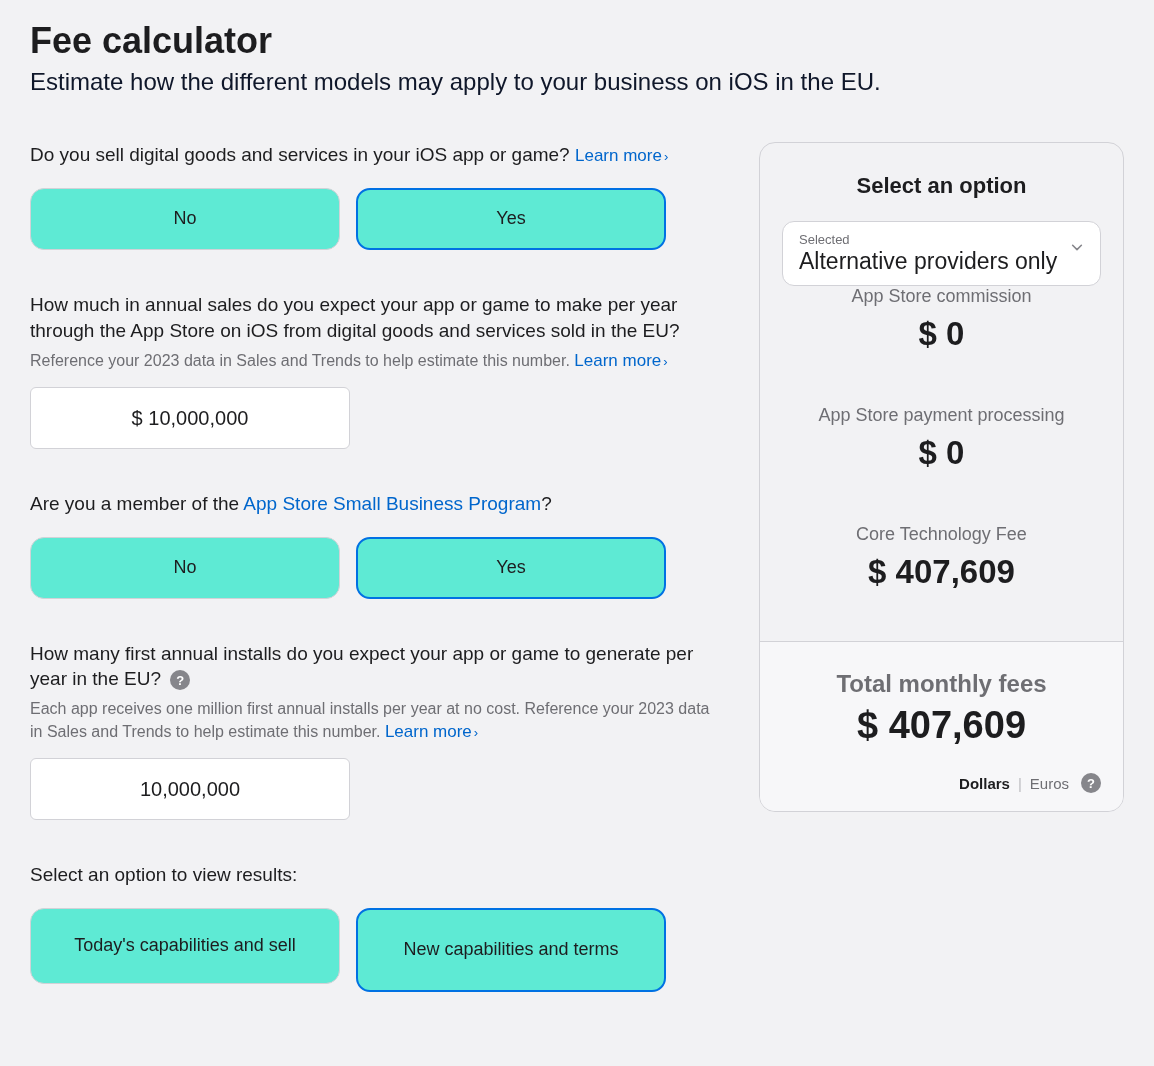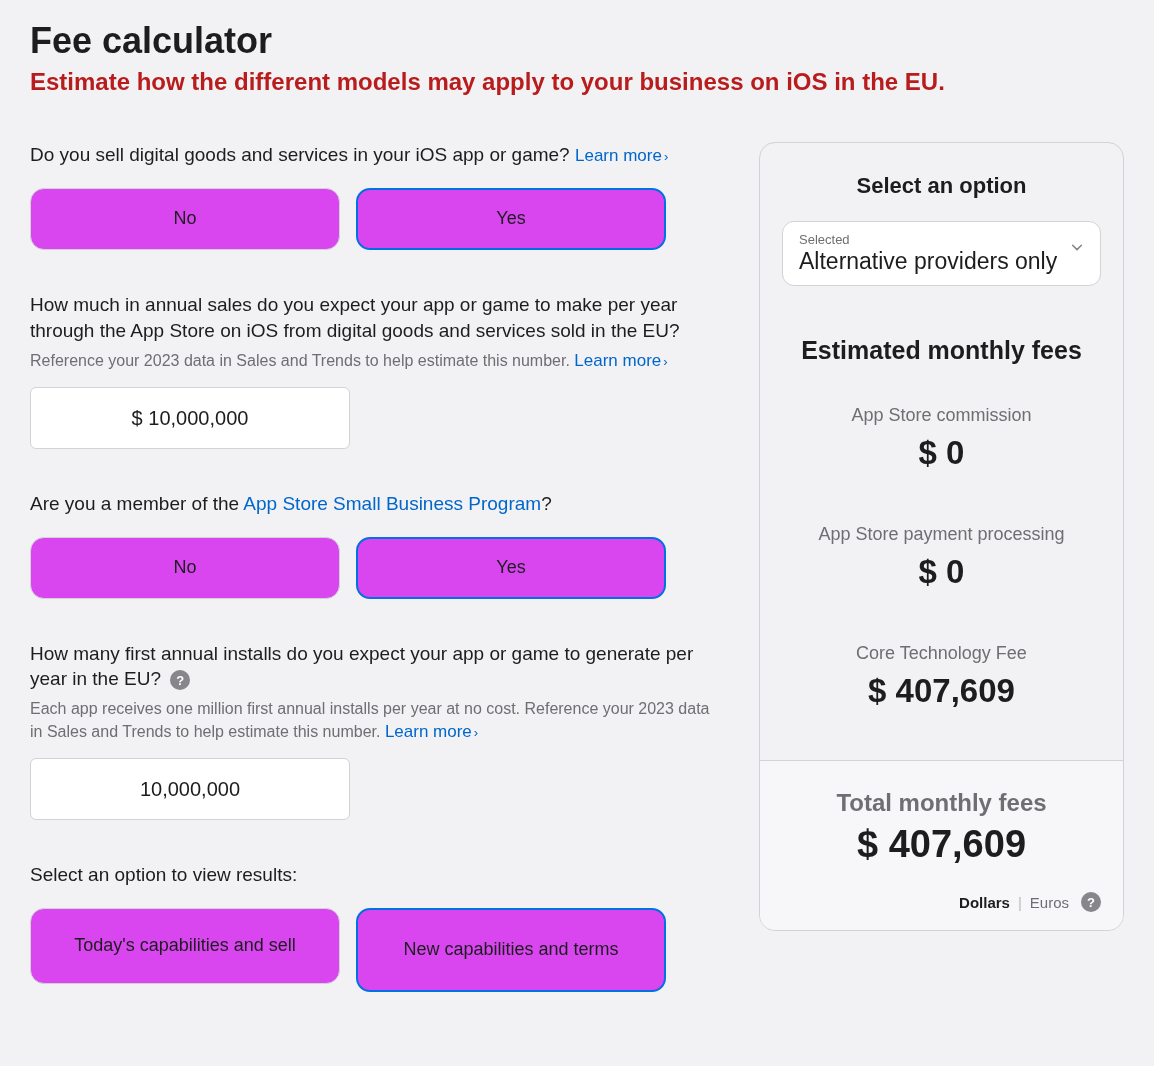--- a/index.html
+++ b/index.html
@@ -10,22 +10,22 @@
     padding: 20px 30px;
     width: 1154px;
   }
   h1.title {
     font-size: 36px;
     font-weight: 700;
     margin-bottom: 6px;
   }
   .subtitle {
     font-size: 24px;
-    color: #b91c1c;
-    font-weight: 700;
+    color: #0f172a;
+    font-weight: 400;
     margin-bottom: 46px;
   }
   .layout {
     display: flex;
     gap: 40px;
     align-items: flex-start;
   }
   .left-col { flex: 1; max-width: 700px; }
   .section { margin-bottom: 42px; }
   .question {
@@ -60,21 +60,21 @@
     color: #0066cc;
   }
   .button-row {
     display: flex;
     gap: 16px;
   }
   .choice-btn {
     flex: 0 0 310px;
     height: 62px;
     border-radius: 14px;
-    background: #d946ef;
+    background: #5eead4;
     border: 1px solid #d2d2d7;
     font-size: 18px;
     font-weight: 500;
     color: #1d1d1f;
     cursor: pointer;
     display: flex;
     align-items: center;
     justify-content: center;
     text-align: center;
     line-height: 1.2;
@@ -280,21 +280,20 @@
       <div class="select-box">
         <div class="select-label">Selected</div>
         <div class="select-value">Alternative providers only</div>
         <div class="select-chevron">
           <svg width="14" height="14" viewBox="0 0 16 16">
               <path d="M3 6l5 5 5-5" stroke="#86868b" stroke-width="1.8" fill="none" stroke-linecap="round" stroke-linejoin="round"></path>
             </svg>
         </div>
       </div>
 
-      <div class="est-title">Estimated monthly fees</div>
 
       <div class="fee-block">
         <div class="fee-label">App Store commission</div>
         <div class="fee-value">$ 0</div>
       </div>
       <div class="fee-block">
         <div class="fee-label">App Store payment processing</div>
         <div class="fee-value">$ 0</div>
       </div>
       <div class="fee-block" style="margin-bottom:10px">

